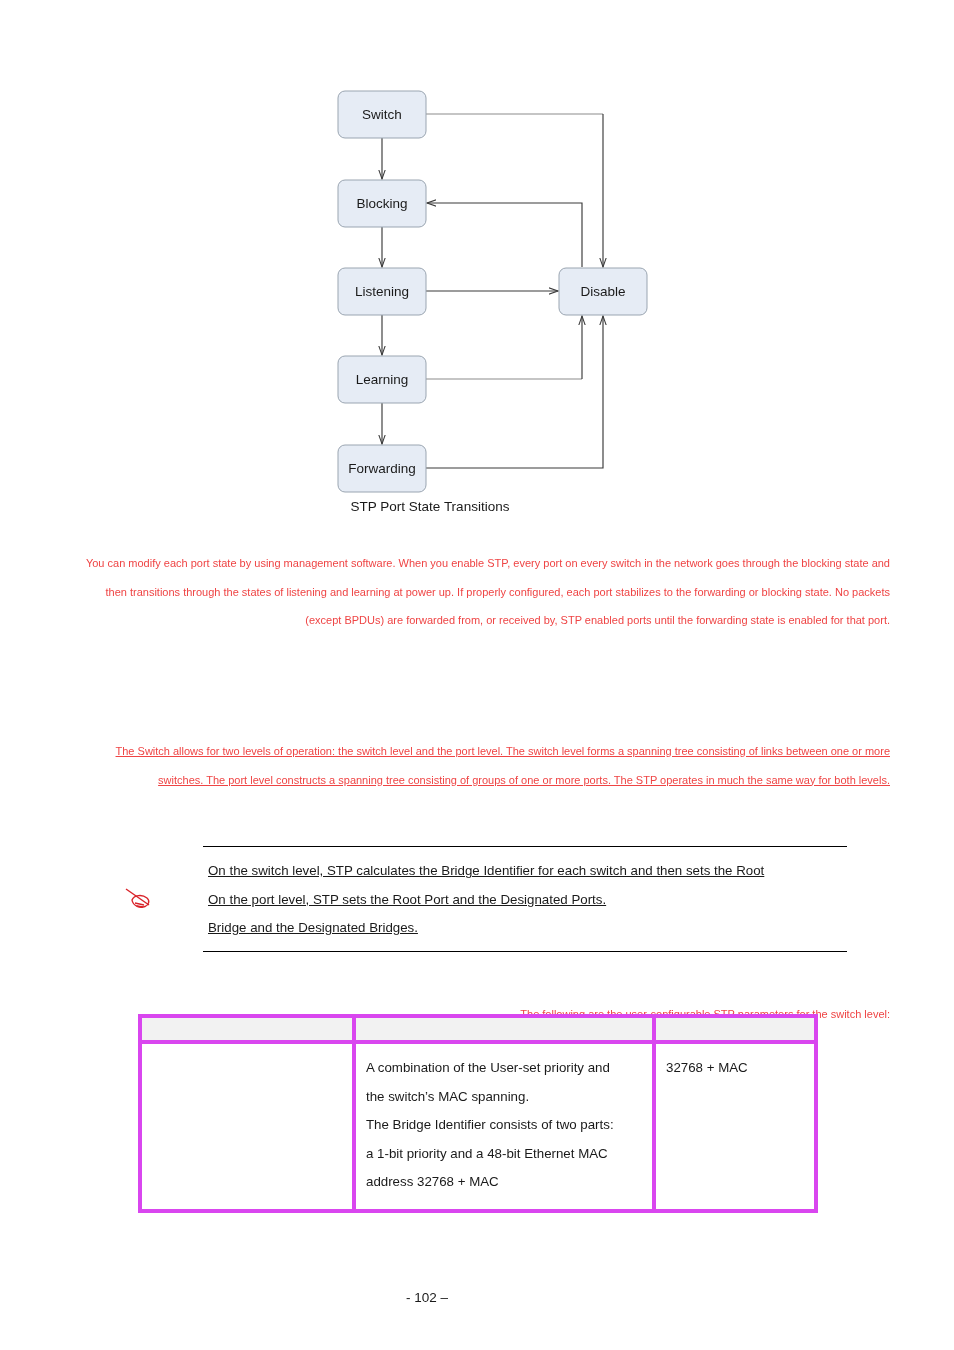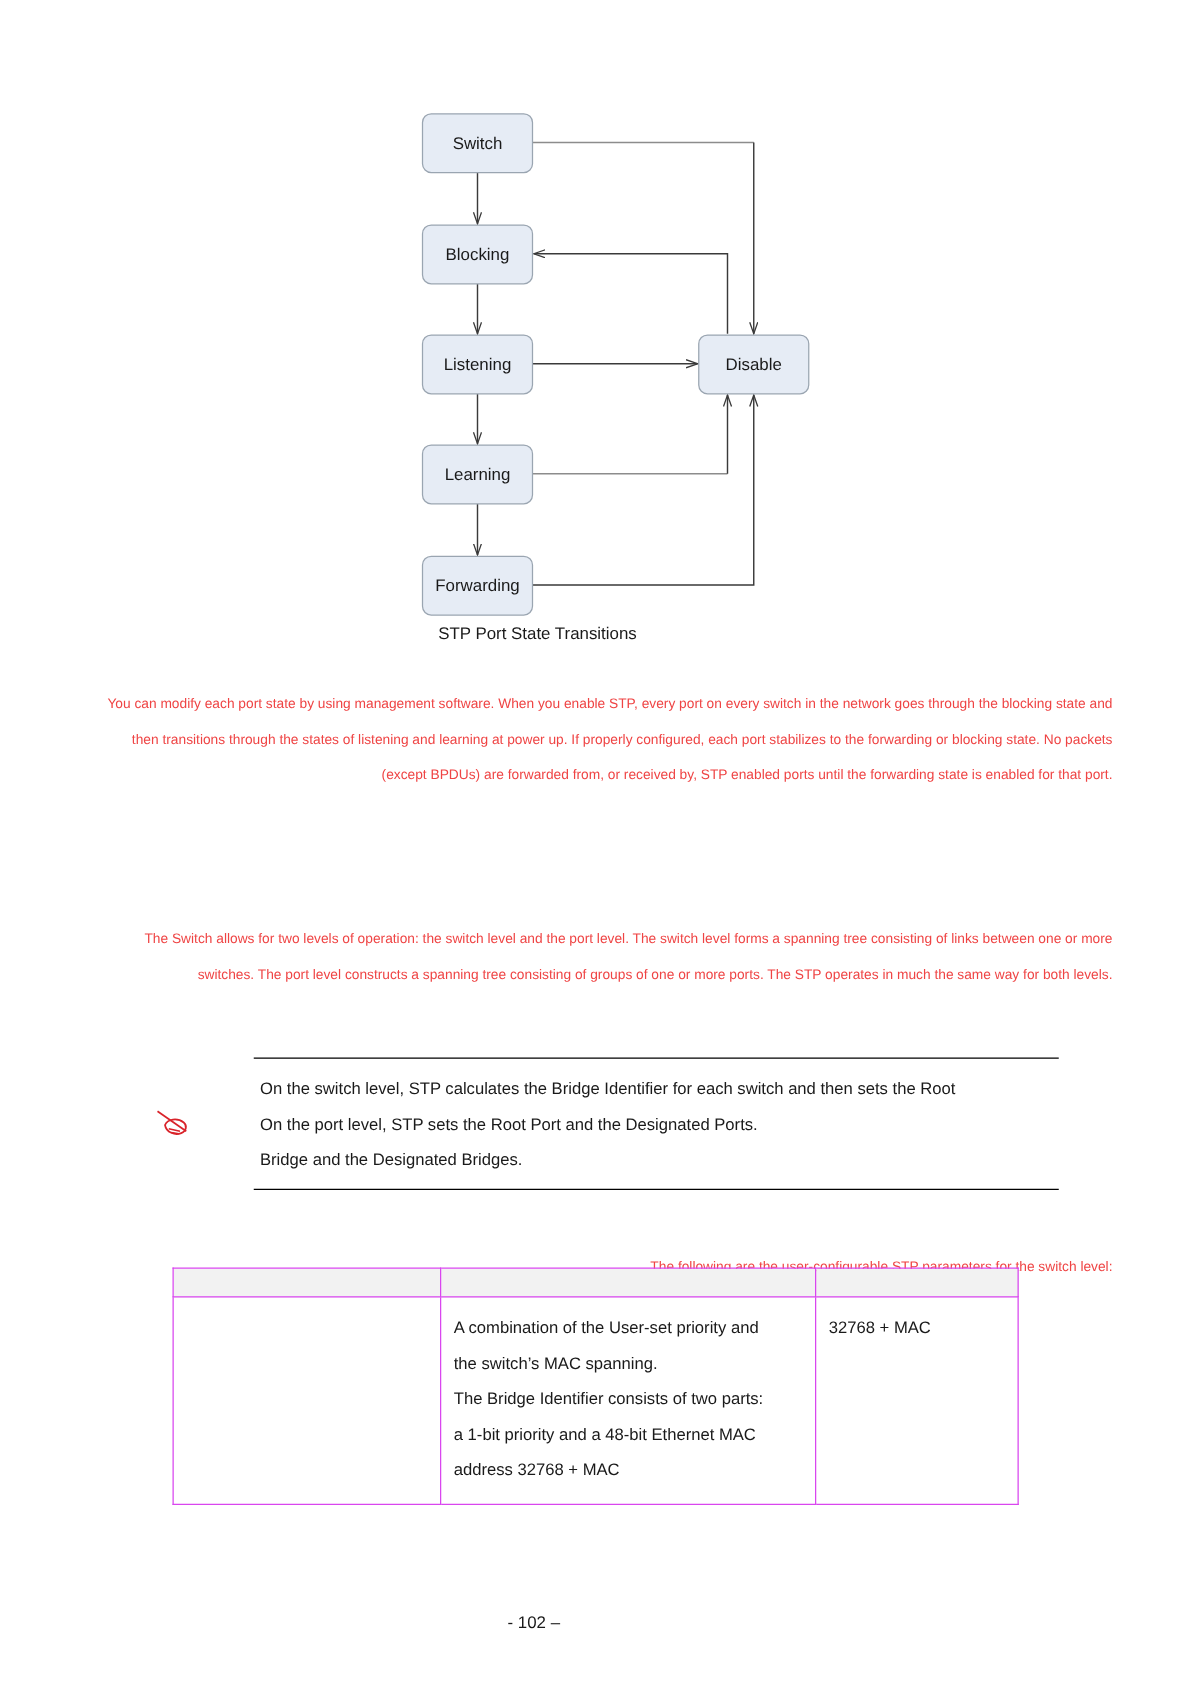--- a/index.html
+++ b/index.html
@@ -48,58 +48,59 @@
   .para {
     position: absolute;
     left: 68px;
     width: 822px;
     font-size: 11px;
     line-height: 28.5px;
     color: #ef4444;
     text-align: right;
   }
   #para-1 { top: 538px; }
-  #para-2 { top: 726px; }
+  #para-2 { top: 726px; text-decoration: underline; }
   #para-3 { top: 989px; }
 
   
   #note-box {
     position: absolute;
     left: 203px;
     top: 846px;
     width: 644px;
     border-top: 1.6px solid #000000;
     border-bottom: 1.6px solid #000000;
     padding: 10px 0 8px 0;
   }
   .note-line {
     font-size: 13.3px;
     line-height: 28.5px;
     color: #1a1a1a;
     padding-left: 5px;
+    text-decoration: underline;
   }
   #note-icon {
     position: absolute;
     left: 122px;
     top: 886px;
     width: 34px;
     height: 26px;
   }
 
   
   #param-table {
     position: absolute;
     left: 138px;
     top: 1014px;
     width: 676px;
     border-collapse: collapse;
     table-layout: fixed;
   }
   #param-table td, #param-table th {
-    border: 1px solid #d946ef;
+    border: 4px solid #d946ef;
     vertical-align: top;
     padding: 10px 8px 12px 10px;
     font-size: 13.3px;
     line-height: 28.5px;
     font-weight: normal;
     text-align: left;
     color: #1a1a1a;
   }
   #param-table thead th {
     background: #f2f2f2;

